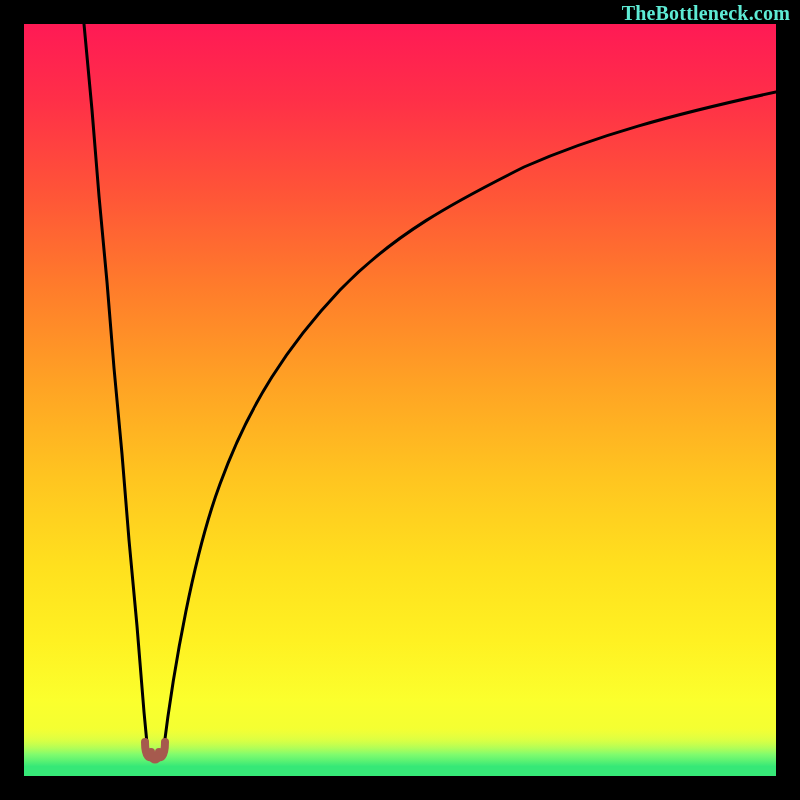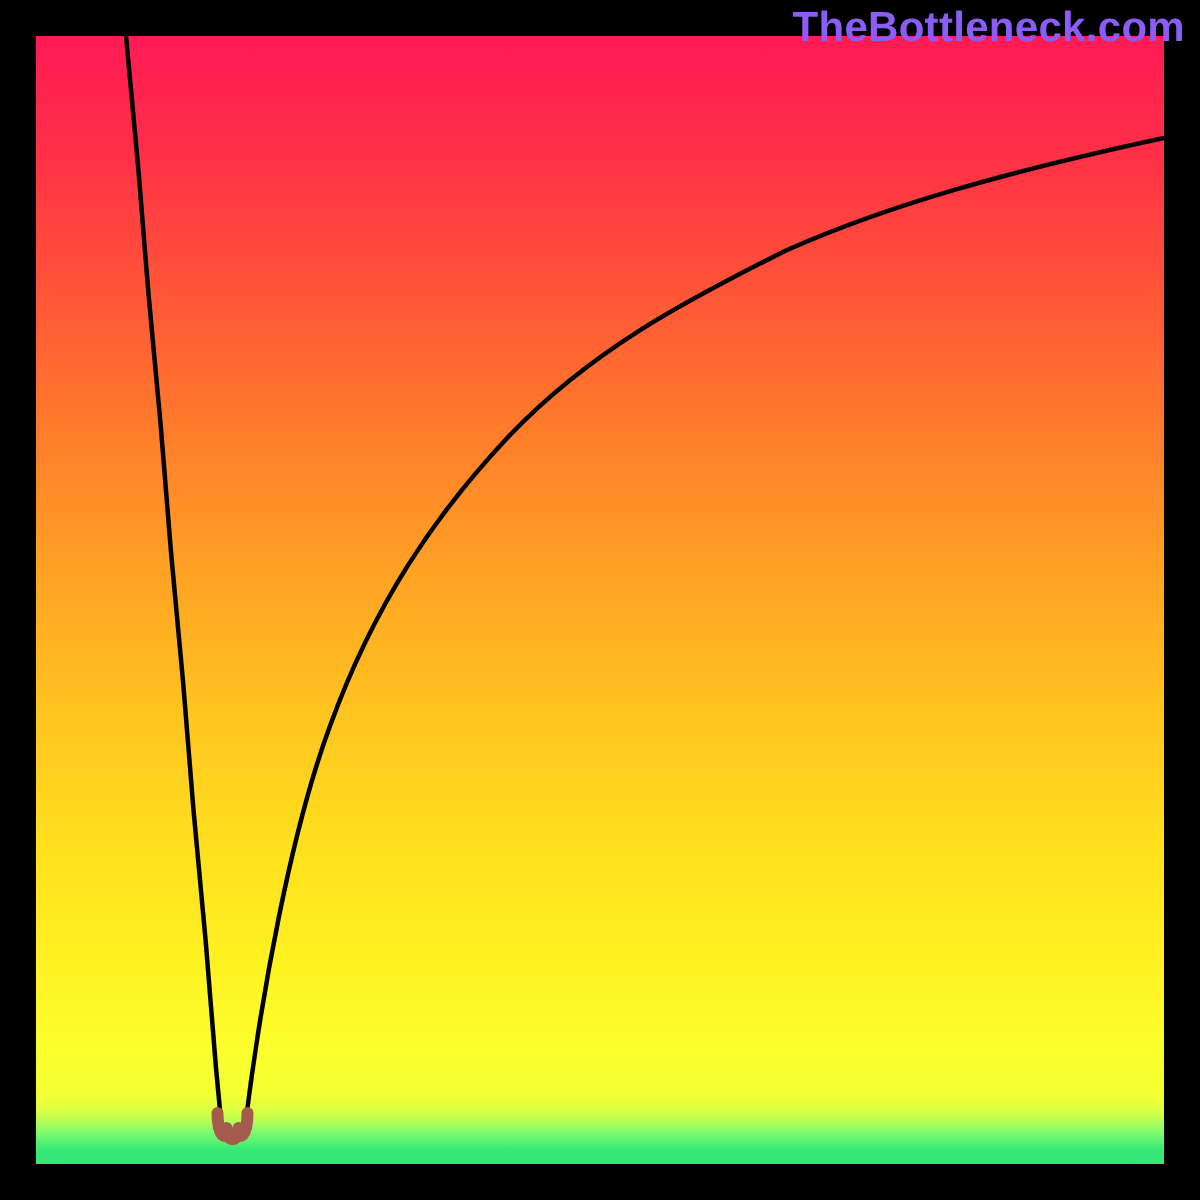--- a/index.html
+++ b/index.html
@@ -23,24 +23,24 @@
     left: 24px;
     top: 24px;
     width: 752px;
     height: 752px;
     overflow: hidden;
   }
   .watermark {
     position: absolute;
     top: 2px;
     right: 10px;
-    font-family: Liberation Sans, sans-serif;
-    font-size: 28px;
+    font-family: Liberation Serif, serif;
+    font-size: 20px;
     font-weight: 600;
-    color: #8b5cf6;
+    color: #5eead4;
     letter-spacing: 0.2px;
     z-index: 5;
   }
   svg {
     display: block;
   }
 </style>
 </head>
 <body>
 

